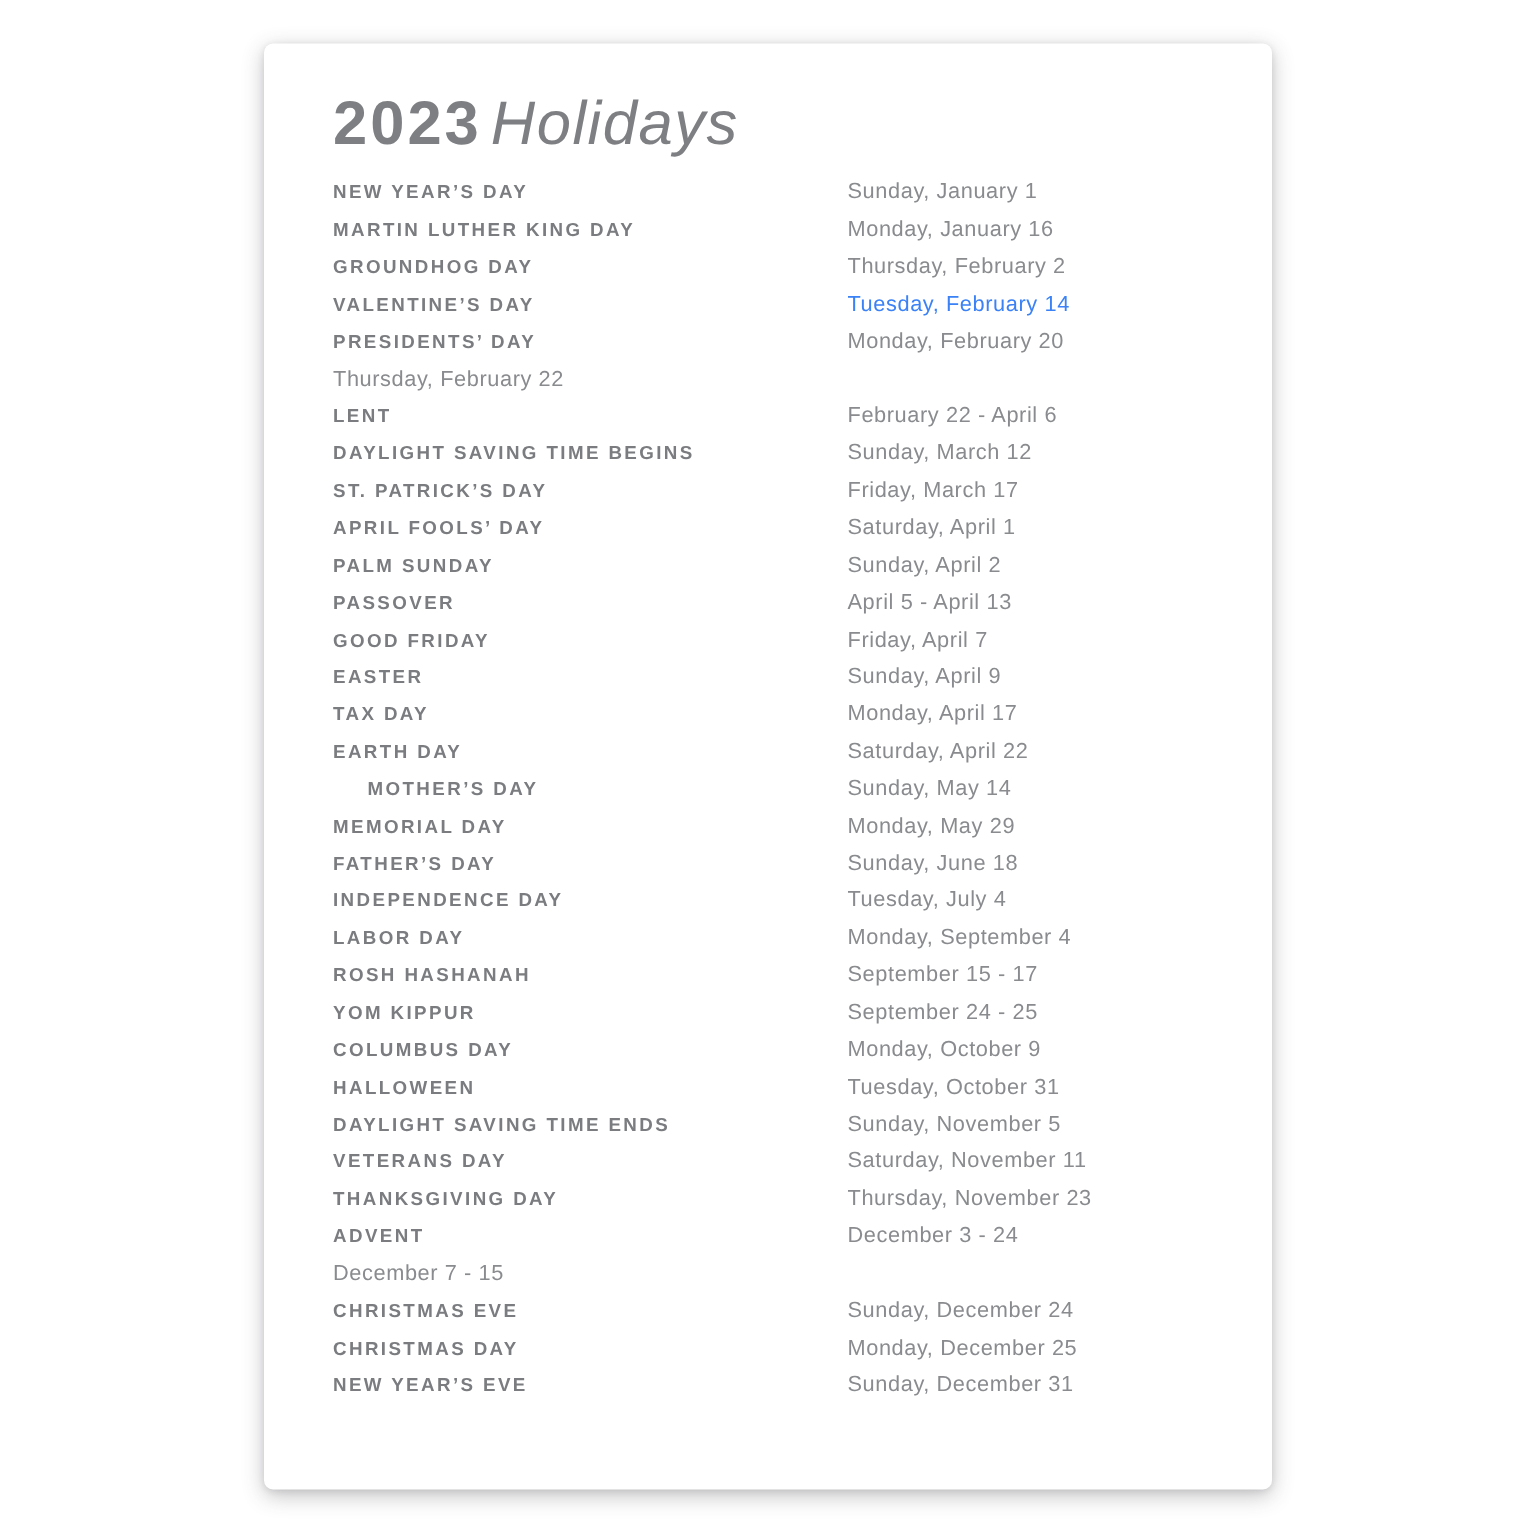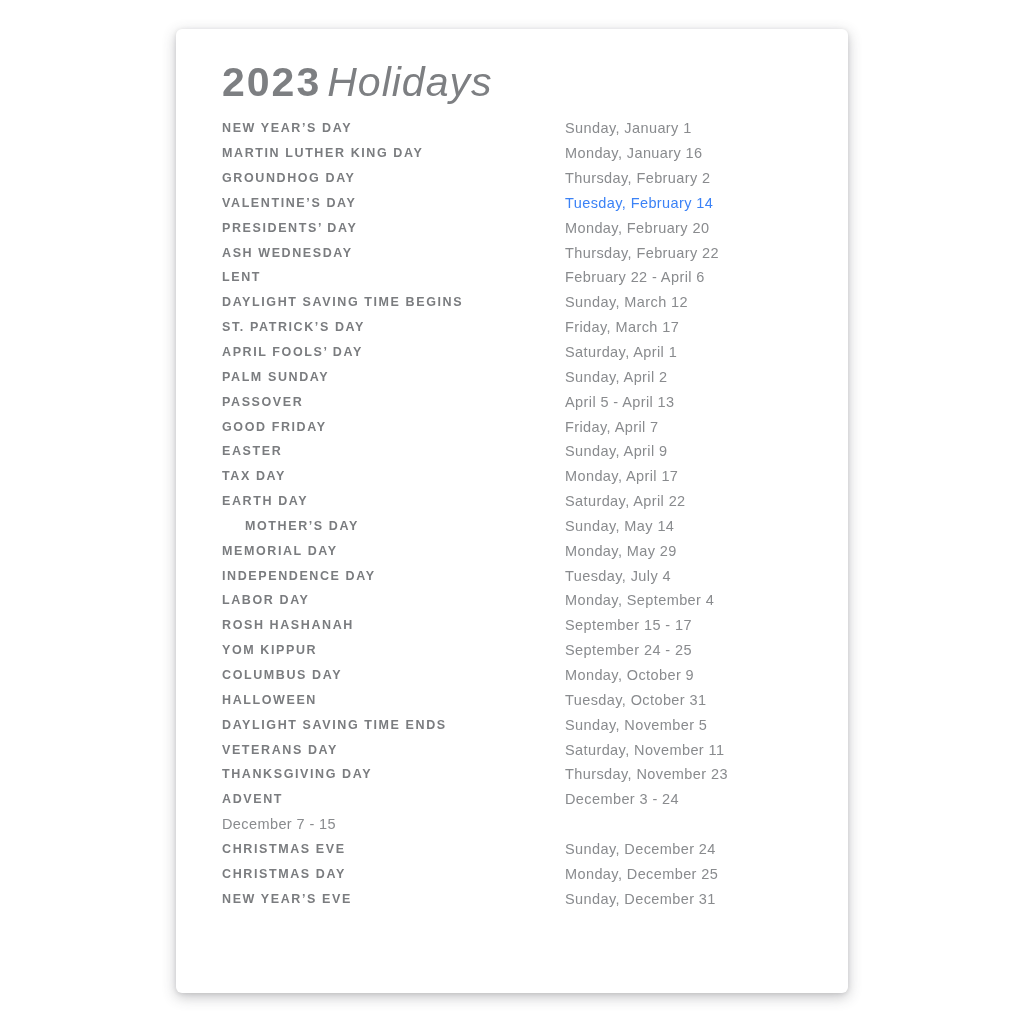--- a/index.html
+++ b/index.html
@@ -104,21 +104,20 @@
     <span class="name" style="color: rgb(122, 124, 127);">VALENTINE’S DAY</span>
     <span class="date" style="color: #3b82f6;">Tuesday, February 14</span>
   </div>
 
   <div class="row">
     <span class="name" style="color: rgb(122, 124, 127);">PRESIDENTS’ DAY</span>
     <span class="date" style="color: rgb(137, 139, 142);">Monday, February 20</span>
   </div>
 
   <div class="row">
-    <span class="name" style="color: rgb(122, 124, 127);">ASH WEDNESDAY</span>
     <span class="date" style="color: rgb(137, 139, 142);">Thursday, February 22</span>
   </div>
 
   <div class="row">
     <span class="name" style="color: rgb(122, 124, 127);">LENT</span>
     <span class="date" style="color: rgb(137, 139, 142);">February 22 - April 6</span>
   </div>
 
   <div class="row">
     <span class="name" style="color: rgb(122, 124, 127);">DAYLIGHT SAVING TIME BEGINS</span>
@@ -168,20 +167,24 @@
   <div class="row">
     <span class="name" style="color: rgb(122, 124, 127); padding-left: 23px;">MOTHER’S DAY</span>
     <span class="date" style="color: rgb(137, 139, 142);">Sunday, May 14</span>
   </div>
 
   <div class="row">
     <span class="name" style="color: rgb(122, 124, 127);">MEMORIAL DAY</span>
     <span class="date" style="color: rgb(137, 139, 142);">Monday, May 29</span>
   </div>
 
+  <div class="row">
+    <span class="name" style="color: rgb(122, 124, 127);">FATHER’S DAY</span>
+    <span class="date" style="color: rgb(137, 139, 142);">Sunday, June 18</span>
+  </div>
 
   <div class="row">
     <span class="name" style="color: rgb(122, 124, 127);">INDEPENDENCE DAY</span>
     <span class="date" style="color: rgb(137, 139, 142);">Tuesday, July 4</span>
   </div>
 
   <div class="row">
     <span class="name" style="color: rgb(122, 124, 127);">LABOR DAY</span>
     <span class="date" style="color: rgb(137, 139, 142);">Monday, September 4</span>
   </div>

